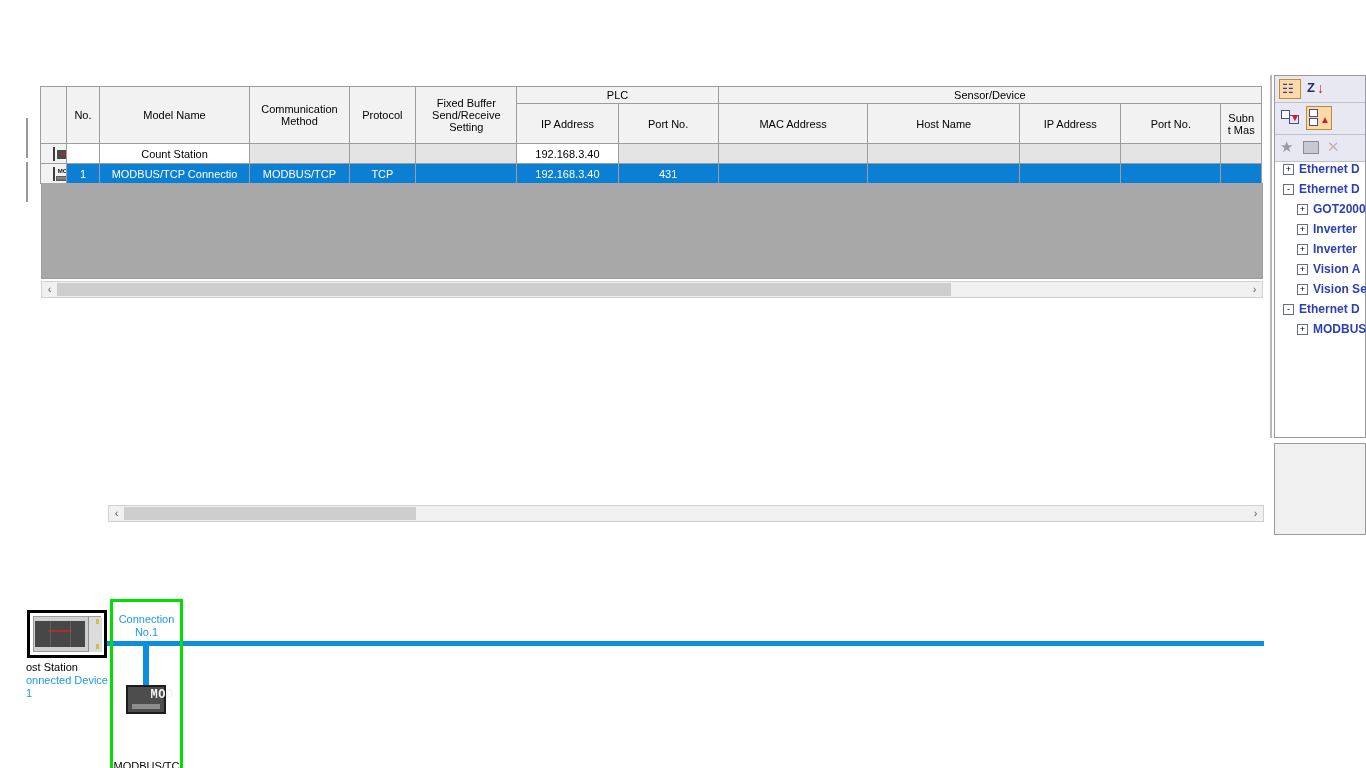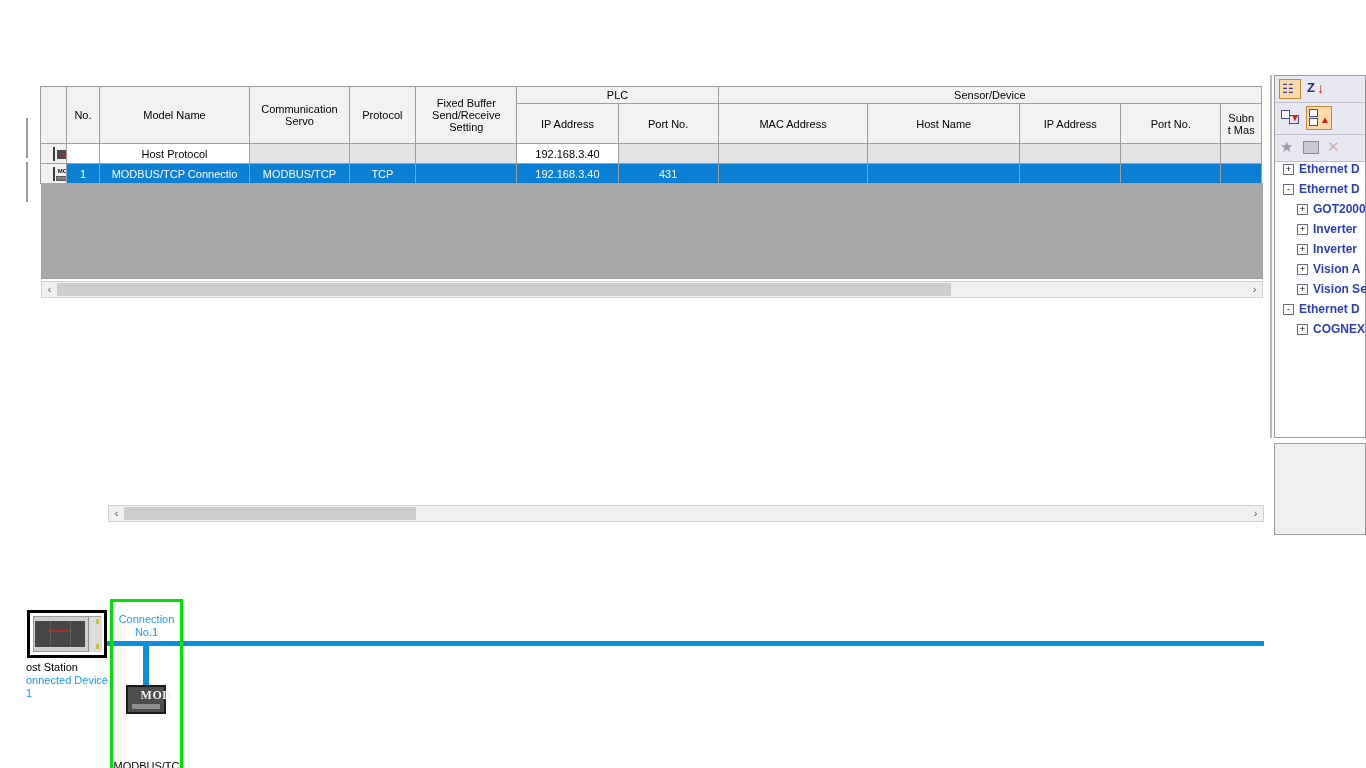--- a/index.html
+++ b/index.html
@@ -73,22 +73,22 @@
   #plc-unit .led2{position:absolute;left:66px;top:31px;width:3px;height:5px;background:#c9c14a;}
 
   .host-label{position:absolute;font-size:11px;color:#000;white-space:nowrap;}
   .host-count{position:absolute;font-size:11px;color:#1a9ae5;white-space:nowrap;}
 
   
   #conn-box{position:absolute;left:110px;top:299px;width:73px;height:205px;border:3px solid #00e000;box-sizing:border-box;background:transparent;}
   .conn-title{position:absolute;left:112px;top:313px;width:69px;text-align:center;color:#2196f3;font-size:11px;line-height:13px;}
   #drop-line{position:absolute;left:143px;top:341px;width:6px;height:46px;background:#0a8fe0;}
   #mod-module{position:absolute;left:126px;top:385px;width:40px;height:29px;background:#4d4d4d;border:2px solid #1c1c1c;box-sizing:border-box;}
-  #mod-module .txt{position:absolute;left:10px;top:1px;width:36px;text-align:center;color:#f4f4f4;
-    font-size:12px;font-weight:bold;letter-spacing:0.5px;font-family:Liberation Serif, serif;}
+  #mod-module .txt{position:absolute;left:16px;top:1px;width:36px;text-align:center;color:#f4f4f4;
+    font-size:12px;font-weight:bold;letter-spacing:0.5px;font-family:Liberation Mono, monospace;}
   #mod-module .bar{position:absolute;left:4px;bottom:3px;width:28px;height:5px;background:#8d8d8d;}
   .mod-caption{position:absolute;left:112px;top:460px;width:69px;text-align:center;color:#000;font-size:11px;line-height:13px;}
 
   
   #right-dock{position:absolute;left:1270px;top:75px;width:96px;height:455px;background:#ffffff;}
   #dock-inner{position:absolute;left:4px;top:0;width:92px;height:363px;background:#ffffff;border:1px solid #9a9a9a;box-sizing:border-box;}
   .tool-strip{position:relative;height:26px;background:#e8e8f2;border-bottom:1px solid #bfbfcf;}
   .tool-strip.second{height:31px;}
   .tool-strip.third{height:26px;}
   .tbtn{position:absolute;top:3px;width:22px;height:20px;box-sizing:border-box;}
@@ -144,21 +144,21 @@
           <col style="width:100px">
           <col style="width:99px">
         <col style="width:40px">
       </colgroup>
       <thead>
         <tr class="hdr-grp">
           <th rowspan="2"></th>
           <th rowspan="2">No.</th>
           <th rowspan="2">Model Name</th>
           <th rowspan="2">Communication
-Servo</th>
+Method</th>
           <th rowspan="2">Protocol</th>
           <th rowspan="2">Fixed Buffer
 Send/Receive
 Setting</th>
           <th colspan="2">PLC</th>
           <th colspan="5">Sensor/Device</th>
         </tr>
         <tr class="hdr-sub">
           <th>IP Address</th>
           <th>Port No.</th>
@@ -167,21 +167,21 @@
           <th>IP Address</th>
           <th>Port No.</th>
           <th>Subn
 t Mas</th>
         </tr>
       </thead>
       <tbody>
         <tr class="row-host">
           <td class="cell-icon"><span class="ic-host"></span></td>
           <td></td>
-          <td class="cell-left">Host Protocol</td>
+          <td class="cell-left">Count Station</td>
           <td class="greyed"></td>
           <td class="greyed"></td>
           <td class="greyed"></td>
           <td>192.168.3.40</td>
           <td class="greyed"></td>
           <td class="greyed"></td>
           <td class="greyed"></td>
           <td class="greyed"></td>
           <td class="greyed"></td>
           <td class="greyed"></td>
@@ -316,19 +316,19 @@
         <div class="tnode lvl1">
           <span class="exp">+</span>
           <span class="lbl">Vision Se</span>
         </div>
         <div class="tnode lvl0">
           <span class="exp">-</span>
           <span class="lbl">Ethernet D</span>
         </div>
         <div class="tnode lvl1">
           <span class="exp">+</span>
-          <span class="lbl">COGNEX</span>
+          <span class="lbl">MODBUS</span>
         </div>
       </div>
   </div>
 
   <div id="dock-lower"></div>
 </div>
 
 </body></html>

